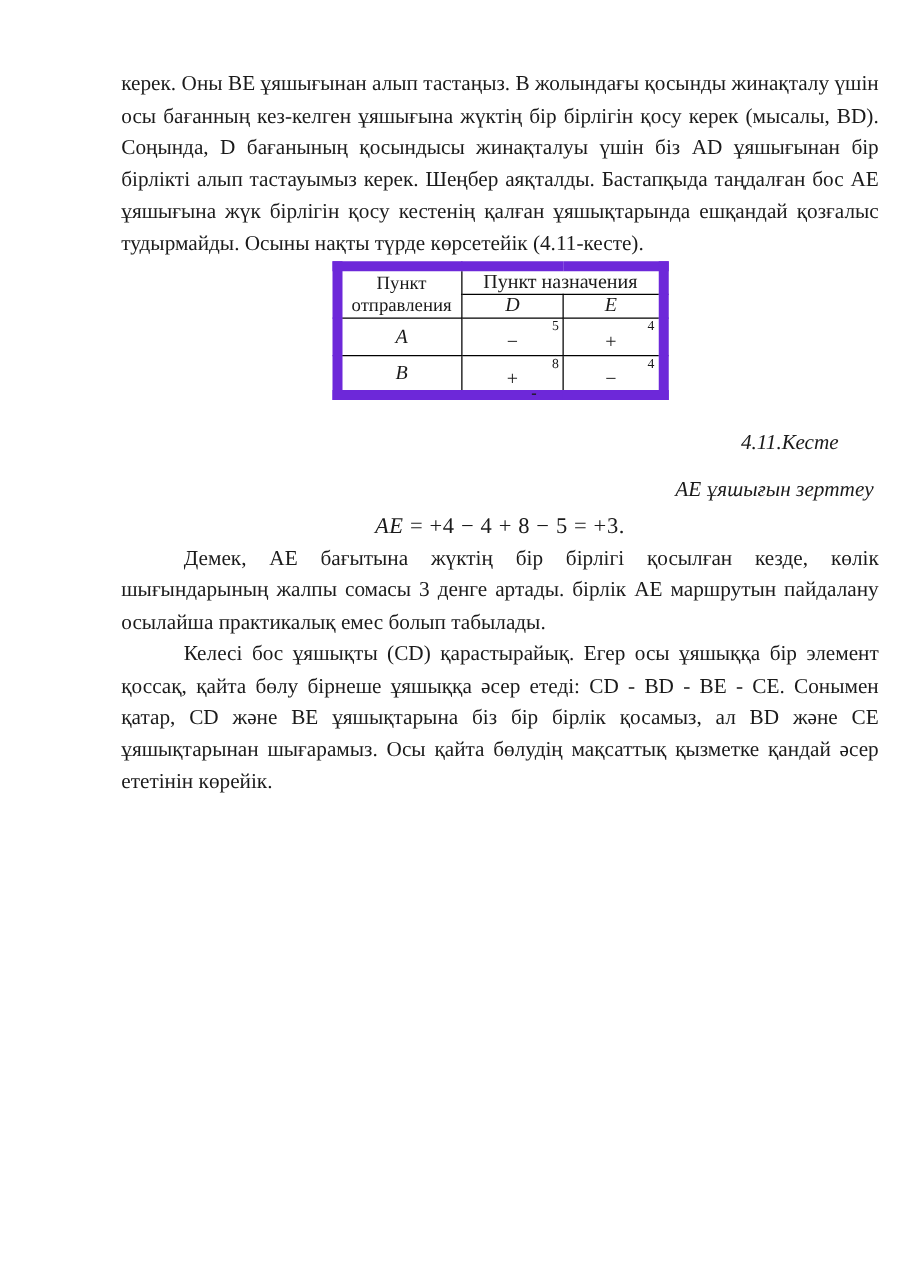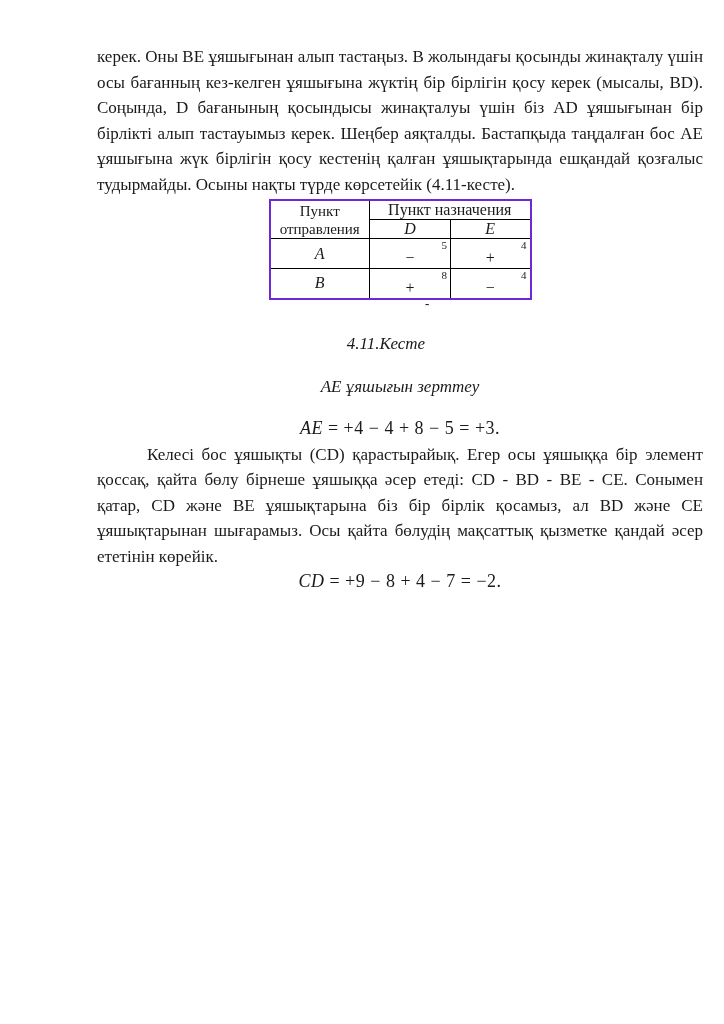--- a/index.html
+++ b/index.html
@@ -9,40 +9,40 @@
     width: 724px;
     height: 1024px;
     background: #ffffff;
     font-family: "Liberation Serif", "DejaVu Serif", serif;
     color: #1a1a1a;
     overflow: hidden;
   }
   .content {
     position: absolute;
     left: 97px;
-    top: 0;
+    top: 10px;
     width: 606px;
     padding-top: 44px;
   }
   p.body {
     margin: 0;
     font-size: 17px;
     line-height: 25.5px;
     text-align: justify;
   }
   p.indent { text-indent: 50px; }
 
   
   .table-wrap { position: relative; margin-top: 2px; height: 118px; }
   table.t {
     border-collapse: collapse;
     margin: 0 auto;
     width: 261px;
     table-layout: fixed;
-    border: 2px solid #6d28d9;
+    border: 8px solid #6d28d9;
   }
   table.t th, table.t td {
     border: 1px solid #000;
     padding: 0;
     font-weight: normal;
   }
   .col-origin { width: 100px; }
   .col-d { width: 81px; }
   .col-e { width: 80px; }
   th.origin-h {
@@ -97,22 +97,22 @@
     left: 328px;
     top: 97px;
     font-size: 13px;
     font-weight: bold;
   }
 
   .caption {
     font-style: italic;
     font-size: 17px;
     line-height: 25.5px;
-    text-align: center;
-    margin: 17px;
+    text-align: right;
+    margin: 4px;
   }
   .caption-number { margin-top: 14px; padding-right: 28px; }
   .caption-title  { margin-top: 12px; font-family: Liberation Serif, serif; }
 
   .formula {
     text-align: center;
     font-size: 18px;
     line-height: 25.5px;
     margin: 0;
     letter-spacing: 0.5px;
@@ -176,22 +176,22 @@
         </table>
       <span class="artifact">-</span>
     </div>
 
     <p class="caption caption-number">4.11.Кесте</p>
     <p class="caption caption-title">АЕ ұяшығын зерттеу</p>
 
 
     <p class="formula mt5"><span class="fname">AE</span> <span>= +4 − 4 + 8 − 5 = +3.</span></p>
 
+    <p class="body indent mt19">Демек, АЕ бағытына жүктің бір бірлігі қосылған кезде, көлік шығындарының жалпы сомасы 3 денге артады. бірлік АЕ маршрутын пайдалану осылайша практикалық емес болып табылады.</p>
 
     <p class="body indent mt5">Келесі бос ұяшықты (CD) қарастырайық. Егер осы ұяшыққа бір элемент қоссақ, қайта бөлу бірнеше ұяшыққа әсер етеді: CD - BD - BE - CE. Сонымен қатар, CD және BE ұяшықтарына біз бір бірлік қосамыз, ал BD және CE ұяшықтарынан шығарамыз. Осы қайта бөлудің мақсаттық қызметке қандай әсер ететінін көрейік.</p>
 
-    <p class="formula"><span class="fname">CD</span> <span>= +9 − 8 + 4 − 7 = −2.</span></p>
 
 
 
 
   </div>
 </div>
 
 </body></html>

